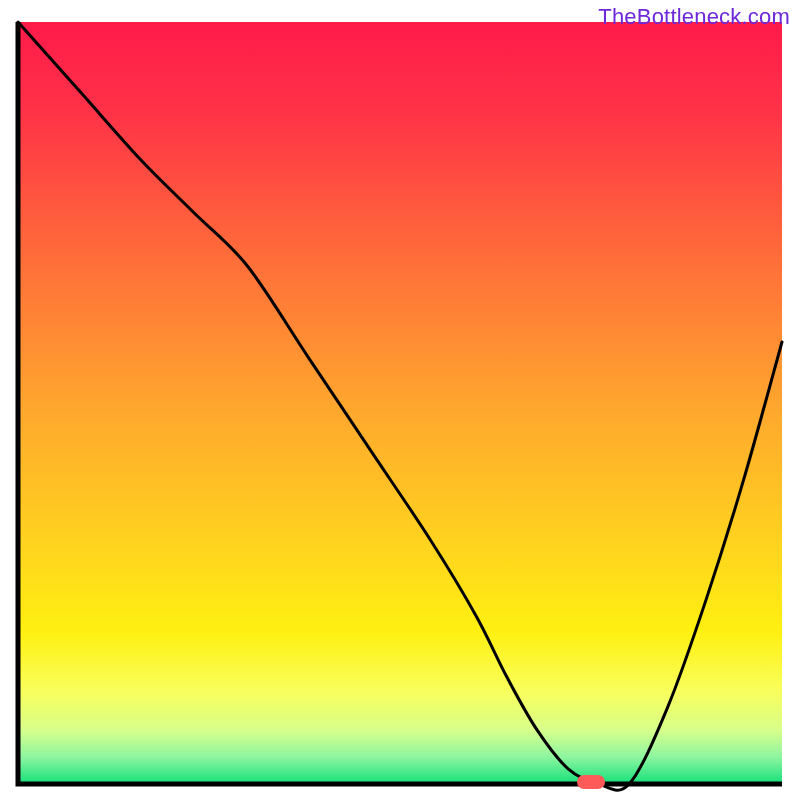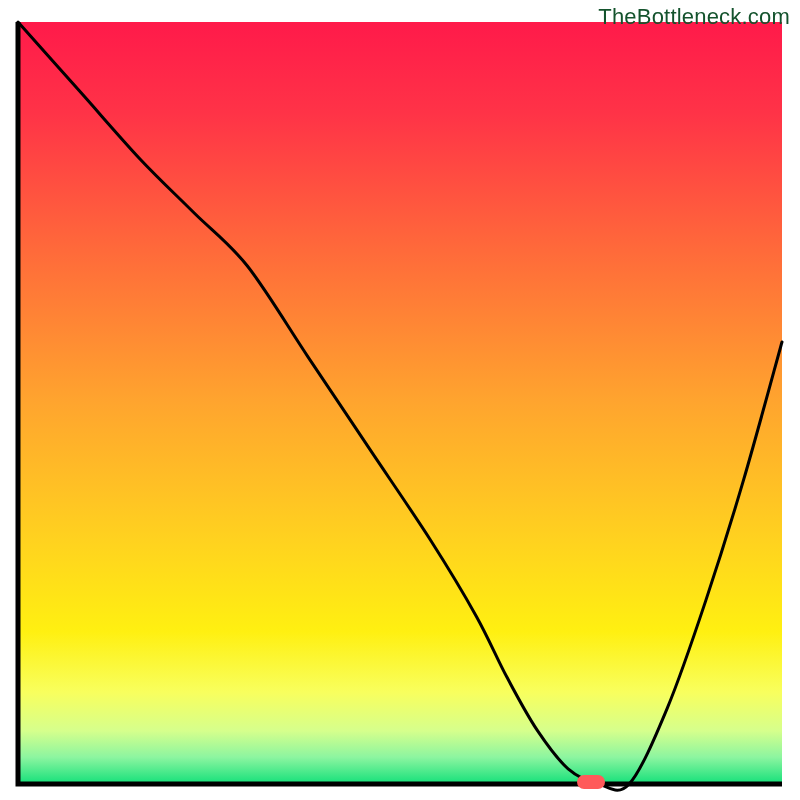--- a/index.html
+++ b/index.html
@@ -15,21 +15,21 @@
     position: relative;
     width: 800px;
     height: 800px;
   }
   .watermark {
     position: absolute;
     top: 4px;
     right: 10px;
     font-size: 22px;
     font-weight: 500;
-    color: #14532d;
+    color: #6d28d9;
     letter-spacing: 0.2px;
     z-index: 50;
     margin-left: 36px;
   }
   svg.plot {
     position: absolute;
     top: 0;
     left: 0;
     width: 800px;
     height: 800px;

